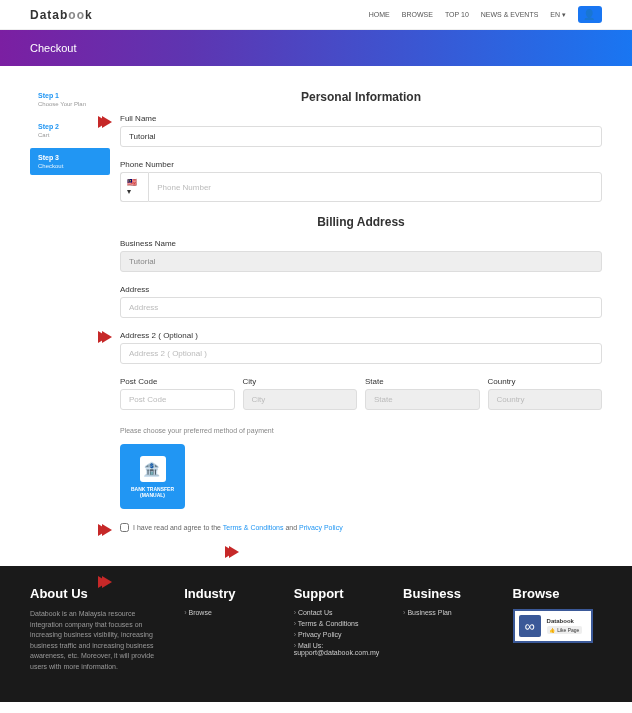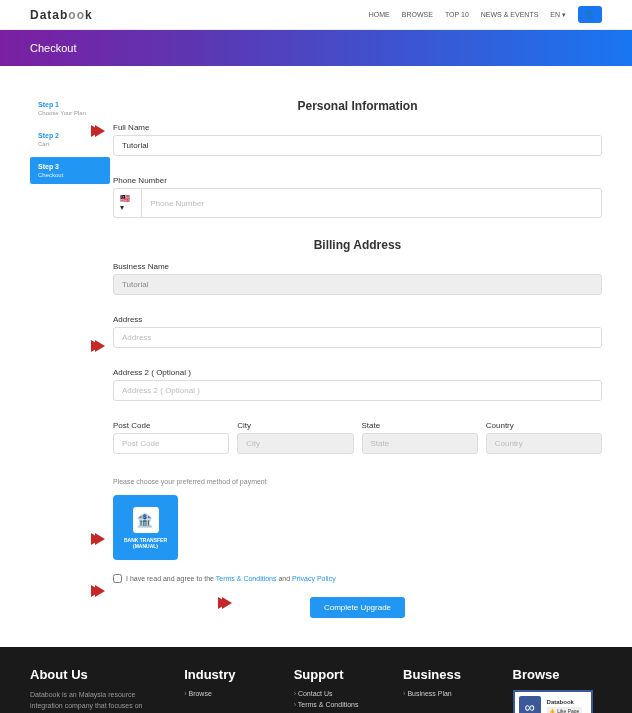--- a/index.html
+++ b/index.html
@@ -5,31 +5,31 @@
 *{margin:0;padding:0;box-sizing:border-box;font-family:Arial,sans-serif}
 body{background:#fff;color:#333;font-size:9px}
 .container{max-width:632px;margin:0 auto}
 .topnav{display:flex;align-items:center;justify-content:space-between;padding:6px 30px;background:#fff;border-bottom:1px solid #eee}
 .logo{font-size:12px;font-weight:bold;letter-spacing:1px}
 .logo .oo{color:#888}
 .navlinks{display:flex;align-items:center;gap:12px;font-size:7px;color:#555}
 .navlinks a{color:#555;text-decoration:none;cursor:pointer}
 .userbtn{background:#1976f2;color:#fff;padding:3px 6px;border-radius:3px;font-size:10px}
 .hero{background:linear-gradient(90deg,#7b1fa2 0%,#5e35b1 30%,#1976f2 100%);color:#fff;padding:12px 30px;font-size:11px}
-.main{display:flex;padding:29px 30px;gap:3px}
+.main{display:flex;padding:20px 30px;gap:10px}
 .steps{width:80px;flex-shrink:0}
 .step{padding:6px 8px;font-size:7px;margin-bottom:4px;border-radius:2px}
 .step.active{background:#2196f3;color:#fff}
 .step .t{font-weight:bold;color:#2196f3}
 .step.active .t{color:#fff}
 .step .s{color:#999;font-size:6px;margin-top:2px}
 .step.active .s{color:#e3f2fd}
 .content{flex:1;position:relative}
 h2{text-align:center;font-size:12px;font-weight:bold;margin:4px 0 10px}
-.field{margin-bottom:20px}
+.field{margin-bottom:13px}
 .label{font-size:8px;margin-bottom:3px;display:block}
 .input{width:100%;padding:5px 8px;border:1px solid #ddd;border-radius:3px;font-size:8px;color:#333;background:#fff}
 .input.readonly{background:#eee;color:#888}
 .input::placeholder{color:#bbb}
 .phone{display:flex;gap:0}
 .flag{display:flex;align-items:center;padding:5px 6px;border:1px solid #ddd;border-right:none;border-radius:3px 0 0 3px;font-size:8px;background:#fff}
 .phone .input{border-radius:0 3px 3px 0}
 .row{display:flex;gap:8px}
 .row .field{flex:1}
 .hint{font-size:7px;color:#888;margin:4px 0 10px}
@@ -156,21 +156,20 @@
       <div class="arrow" style="left:-22px;top:490px"></div>
       <div class="agree">
         <input type="checkbox" style="">
         <span>
           <span>I have read and agree to the </span><a>Terms &amp; Conditions</a><span> and </span><a>Privacy Policy</a>
         </span>
       </div>
 
       <div class="submit" style="position:relative">
         <div class="arrow" style="left:105px;top:0"></div>
-        <button class="btn">Complete Upgrade</button>
       </div>
     </div>
   </div>
 
   <footer>
     <div class="fcols">
       <div class="fcol about">
         <h4>About Us</h4>
         <p>Databook is an Malaysia resource integration company that focuses on increasing business visibility, increasing business traffic and increasing business awareness, etc. Moreover, it will provide users with more information.</p>
 

